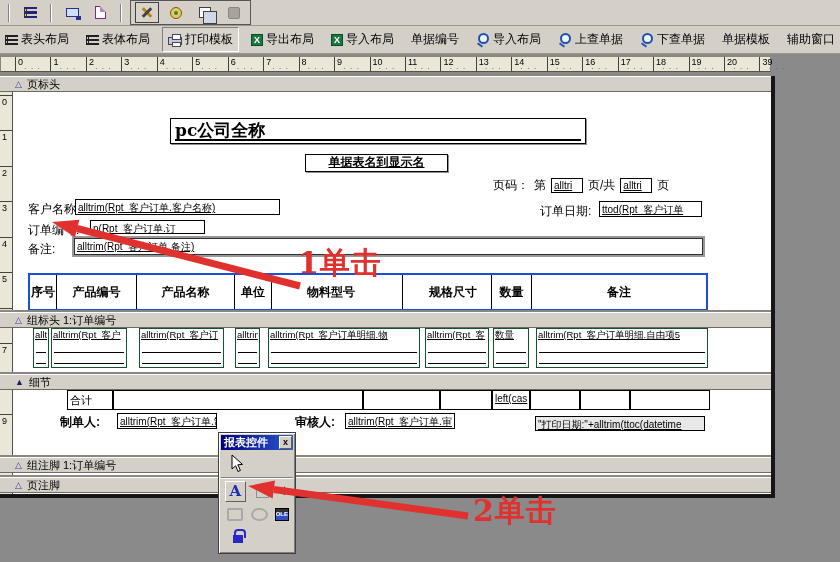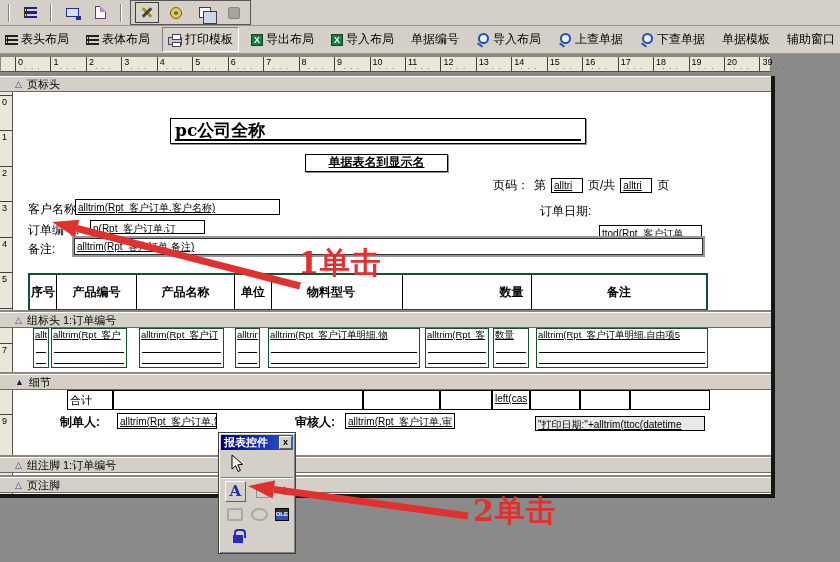--- a/index.html
+++ b/index.html
@@ -76,28 +76,28 @@
                background: #fff; box-shadow: 1px 1px 0 #909090; }
   .title-text { display: block; margin: 1px 4px 0 4px; height: 21px; border-bottom: 2px solid #000;
                 font: bold 17px/21px "DejaVu Serif", serif; }
   .subtitle-box { position: absolute; left: 305px; top: 100px; width: 143px; height: 18px; border: 1px solid #000;
                   background: #fff; text-align: center; font: bold 12px/15px "DejaVu Serif", serif;
                   text-decoration: underline; box-shadow: 1px 1px 0 #909090; }
   .pageno-row { position: absolute; left: 493px; top: 123px; display: flex; gap: 5px; align-items: center; font-size: 12px; }
   .pn-field { position: static; width: 32px; height: 15px; }
   .customer-box { left: 75px; top: 145px; width: 205px; height: 16px; }
   .lab-customer { left: 28px; top: 147px; }
-  .orderdate-box { left: 599px; top: 147px; width: 103px; height: 16px; margin-top: 24px; }
+  .orderdate-box { left: 599px; top: 147px; width: 103px; height: 16px; }
   .lab-orderdate { left: 540px; top: 149px; }
   .orderno-box { left: 90px; top: 166px; width: 115px; height: 14px; }
   .lab-orderno { left: 28px; top: 168px; }
   .remark-box { left: 74px; top: 184px; width: 629px; height: 17px; border: 1px solid #303030; outline: 2px solid #989898; }
   .lab-remark { left: 28px; top: 187px; }
 
-  .table-header { position: absolute; left: 28px; top: 219px; width: 680px; height: 38px; border: 2px solid #14532d; background: #fff; }
+  .table-header { position: absolute; left: 28px; top: 219px; width: 680px; height: 38px; border: 2px solid #1d4ed8; background: #fff; }
   .thc { position: absolute; top: 0; height: 100%; border-right: 1px solid #000; display: flex;
          align-items: center; justify-content: center; font-weight: bold; font-size: 12px; overflow: hidden; }
   .thc:last-child { border-right: none; }
 
   .detail-row { position: absolute; left: 0; top: 274px; width: 771px; height: 40px; }
   .dbox { position: absolute; top: 0; height: 40px; border: 1px solid #14532d; background: #fff; padding: 0 1px; }
   .dtext { font-size: 9.5px; text-decoration: underline; white-space: nowrap; overflow: hidden; height: 13px; }
   .dline { height: 11px; border-bottom: 1px solid #000; margin: 0 1px; }
 
   .total-row { position: absolute; left: 0; top: 336px; width: 771px; height: 20px; }
@@ -285,20 +285,21 @@
 
     <span class="rlabel lab-remark">备注:</span>
     <div class="fbox remark-box">alltrim(Rpt_客户订单.备注)</div>
 
     <div class="table-header">
         <div class="thc" style="left: 0px; width: 27px;">序号</div>
         <div class="thc" style="left: 27px; width: 80px;">产品编号</div>
         <div class="thc" style="left: 107px; width: 98px;">产品名称</div>
         <div class="thc" style="left: 205px; width: 37px;">单位</div>
         <div class="thc" style="left: 230px; width: 143px;">物料型号</div>
+        <div class="thc" style="left: 385px; width: 77px;">规格尺寸</div>
         <div class="thc" style="left: 462px; width: 40px;">数量</div>
         <div class="thc" style="left: 502px; width: 174px;">备注</div>
       </div>
     <div class="detail-row">
         <div class="dbox" style="left: 33px; width: 16px;">
           <div class="dtext">allt</div>
           <div class="dline"></div>
           <div class="dline"></div>
         </div>
         <div class="dbox" style="left: 139px; width: 85px;">

